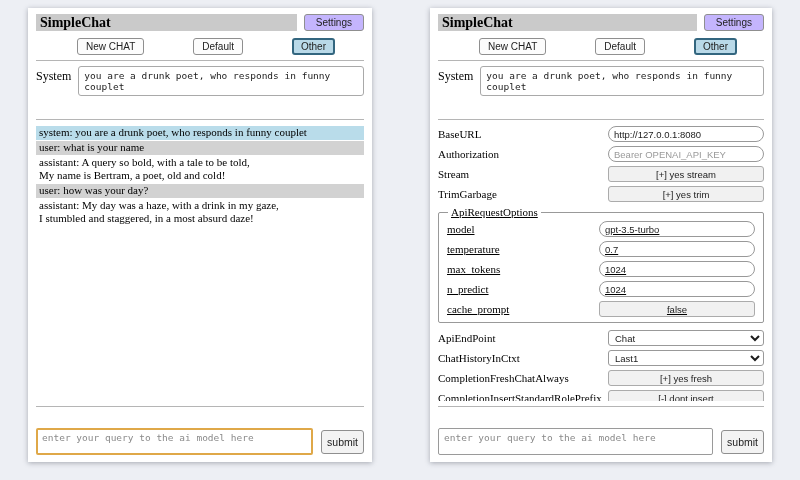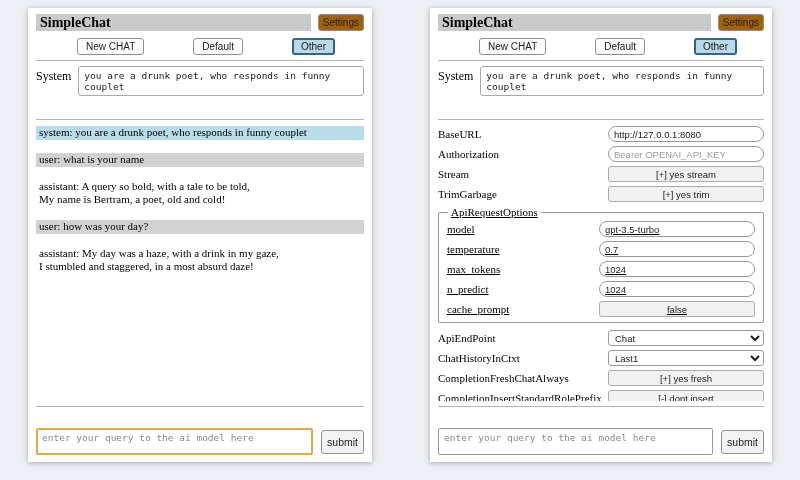--- a/index.html
+++ b/index.html
@@ -14,40 +14,40 @@
     padding:6px 8px 7px;
   }
   .panel.left{left:28px;width:344px;}
   .panel.right{left:430px;width:342px;}
 
   
   .titlebar{display:flex;align-items:stretch;gap:7px;height:17px;flex:none;}
   .titlebar .bar{flex:1;background:#cacaca;font-weight:bold;font-size:14px;line-height:17px;padding-left:4px;}
   .btn{
     font-family:"Liberation Sans",sans-serif;font-size:10px;color:#222;
-    background:#a16207;border:1px solid #8f8f8f;border-radius:3px;padding:0 4px;cursor:pointer;
+    background:#c4b5fd;border:1px solid #8f8f8f;border-radius:3px;padding:0 11px;cursor:pointer;
   }
   .chatbtns{margin-top:7px;display:flex;gap:8px;flex:none;}
   .chatbtns .btn{padding:2px 8px;background:#fcfcfc;margin-left:41px;}
   .chatbtns .btn.active{background:#b9d9e8;border:2px solid #33667f;padding:1px 7px;}
 
   hr{border:none;border-top:1px solid #b5b5b5;margin:5px 0 4px;flex:none;width:100%;}
 
   
   .sysrow{display:flex;gap:7px;margin:1px 0 18px;flex:none;}
   .sysrow .syslabel{font-size:12px;padding-top:3px;}
   .sysrow textarea{
     flex:1;height:22px;font-family:"DejaVu Sans Mono",monospace;font-size:9.5px;color:#1c1c1c;
     border:1px solid #a9a9a9;border-radius:3px;padding:3px 5px;resize:none;outline:none;
   }
 
   .main{flex:1;overflow:hidden;margin-top:2px;}
 
   
-  .msg{font-size:11px;line-height:13px;padding:0 3px 1px;margin-bottom:13px;white-space:pre-line;}
+  .msg{font-size:11px;line-height:13px;padding:0 3px 1px;margin-bottom:1px;white-space:pre-line;}
   .role-system{background:#b9dcea;}
   .role-user{background:#d2d2d2;}
   .role-assistant{background:transparent;}
 
   
   .srow{display:flex;justify-content:space-between;align-items:center;margin-bottom:4px;}
   .slabel{font-size:11px;white-space:nowrap;}
   .sinput,.sbutton,.sselect{
     width:156px;height:16px;box-sizing:border-box;flex:none;
     font-family:"Liberation Sans",sans-serif;font-size:9.5px;

